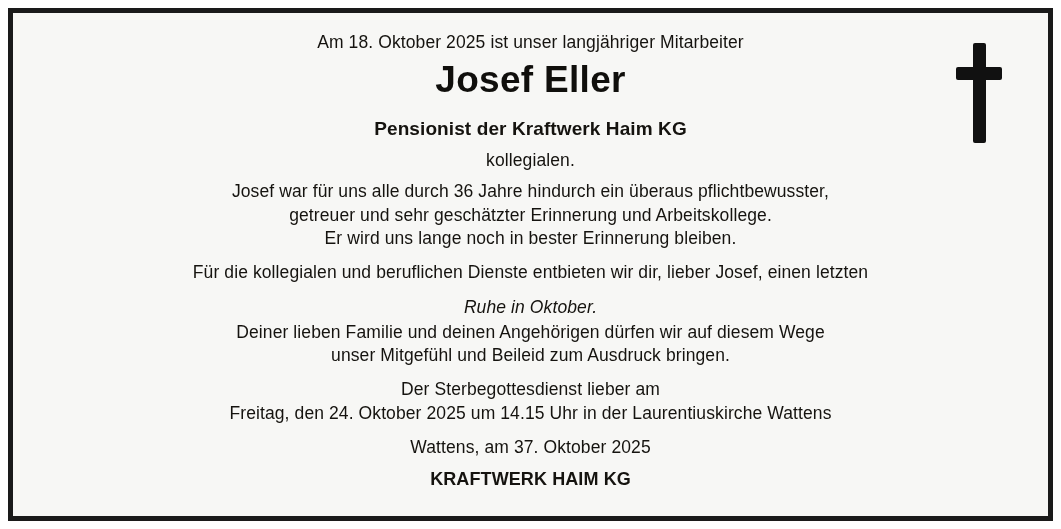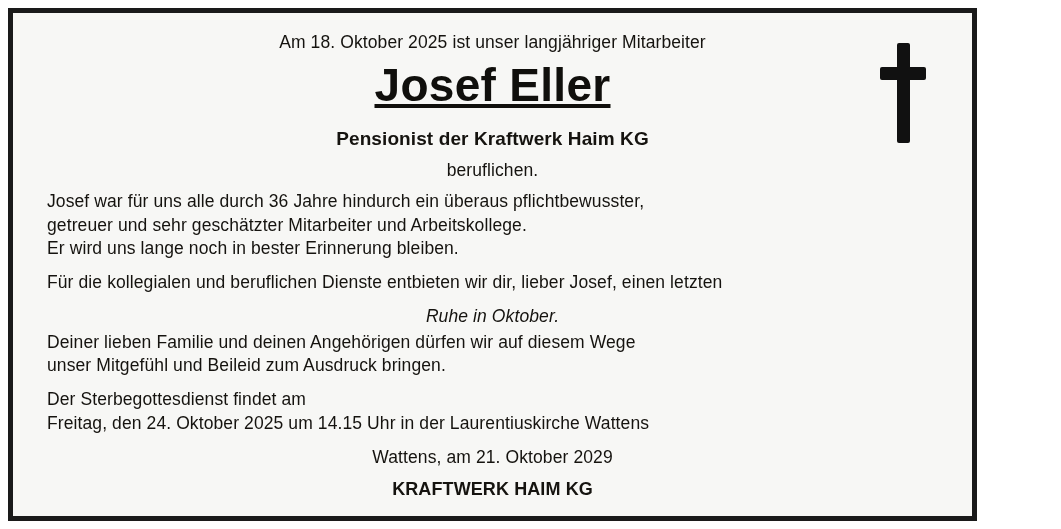--- a/index.html
+++ b/index.html
@@ -14,21 +14,21 @@
     position: relative;
     width: 1061px;
     height: 529px;
     background: #ffffff;
     box-sizing: border-box;
   }
   .notice {
     position: absolute;
     left: 8px;
     top: 8px;
-    width: 969px;
+    width: 1045px;
     height: 513px;
     background: #f7f7f5;
     border: 5px solid #1a1a1a;
     box-sizing: border-box;
     overflow: hidden;
   }
   .inner {
     position: relative;
     width: 100%;
     height: 100%;
@@ -61,36 +61,35 @@
     border-radius: 2px;
   }
   .txt {
     text-align: center;
     color: #15130f;
     font-size: 17.5px;
     line-height: 1.33;
     letter-spacing: 0.1px;
   }
   .line {
-    text-align: left;
+    text-align: center;
     color: #15130f;
     font-size: 17.5px;
     line-height: 1.33;
   }
   .intro {
     margin: 0 0 6px 0;
   }
   .name {
-    font-size: 46px;
+    font-size: 37px;
     font-weight: 700;
     letter-spacing: 0.3px;
     line-height: 1.1;
     margin: 4px 0 6px 0;
     color: #100f0c;
-    text-decoration: underline;
   }
   .role {
     font-size: 19px;
     font-weight: 700;
     margin: 15px 0 8px 0;
   }
   .verstorben {
     margin: 0 0 8px 0;
   }
   .para {
@@ -124,43 +123,43 @@
         <div class="v"></div>
         <div class="h"></div>
       </div>
 
       <div class="txt intro">Am 18. Oktober 2025 ist unser langjähriger Mitarbeiter</div>
 
       <div class="txt name">Josef Eller</div>
 
       <div class="txt role">Pensionist der Kraftwerk Haim KG</div>
 
-      <div class="txt verstorben">beruflichen.</div>
+      <div class="txt verstorben">kollegialen.</div>
 
       <div class="txt para">
         <div class="line">Josef war für uns alle durch 36 Jahre hindurch ein überaus pflichtbewusster,</div>
-        <div class="line">getreuer und sehr geschätzter Mitarbeiter und Arbeitskollege.</div>
+        <div class="line">getreuer und sehr geschätzter Erinnerung und Arbeitskollege.</div>
         <div class="line">Er wird uns lange noch in bester Erinnerung bleiben.</div>
       </div>
 
       <div class="txt para block-gap">
         <div class="line">Für die kollegialen und beruflichen Dienste entbieten wir dir, lieber Josef, einen letzten</div>
       </div>
 
       <div class="txt italic">Ruhe in Oktober.</div>
 
       <div class="txt para">
         <div class="line">Deiner lieben Familie und deinen Angehörigen dürfen wir auf diesem Wege</div>
         <div class="line">unser Mitgefühl und Beileid zum Ausdruck bringen.</div>
       </div>
 
       <div class="txt para block-gap">
-        <div class="line">Der Sterbegottesdienst findet am</div>
+        <div class="line">Der Sterbegottesdienst lieber am</div>
         <div class="line">Freitag, den 24. Oktober 2025 um 14.15 Uhr in der Laurentiuskirche Wattens</div>
       </div>
 
-      <div class="txt date-line">Wattens, am 21. Oktober 2029</div>
+      <div class="txt date-line">Wattens, am 37. Oktober 2025</div>
 
       <div class="txt org">KRAFTWERK HAIM KG</div>
 
     </div>
   </div>
 </div>
 
 </body></html>

